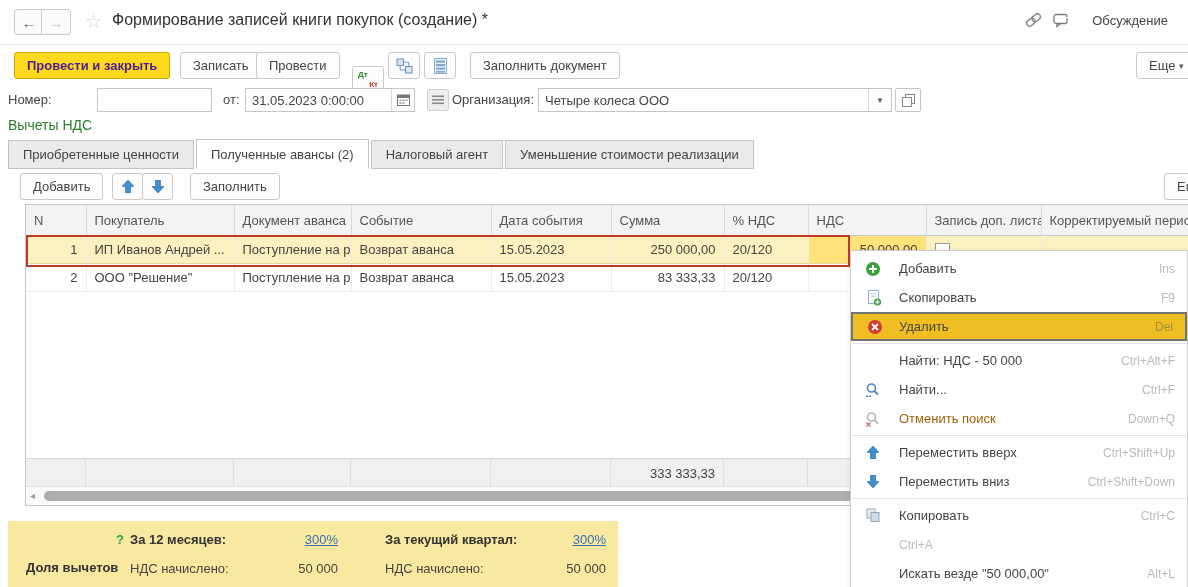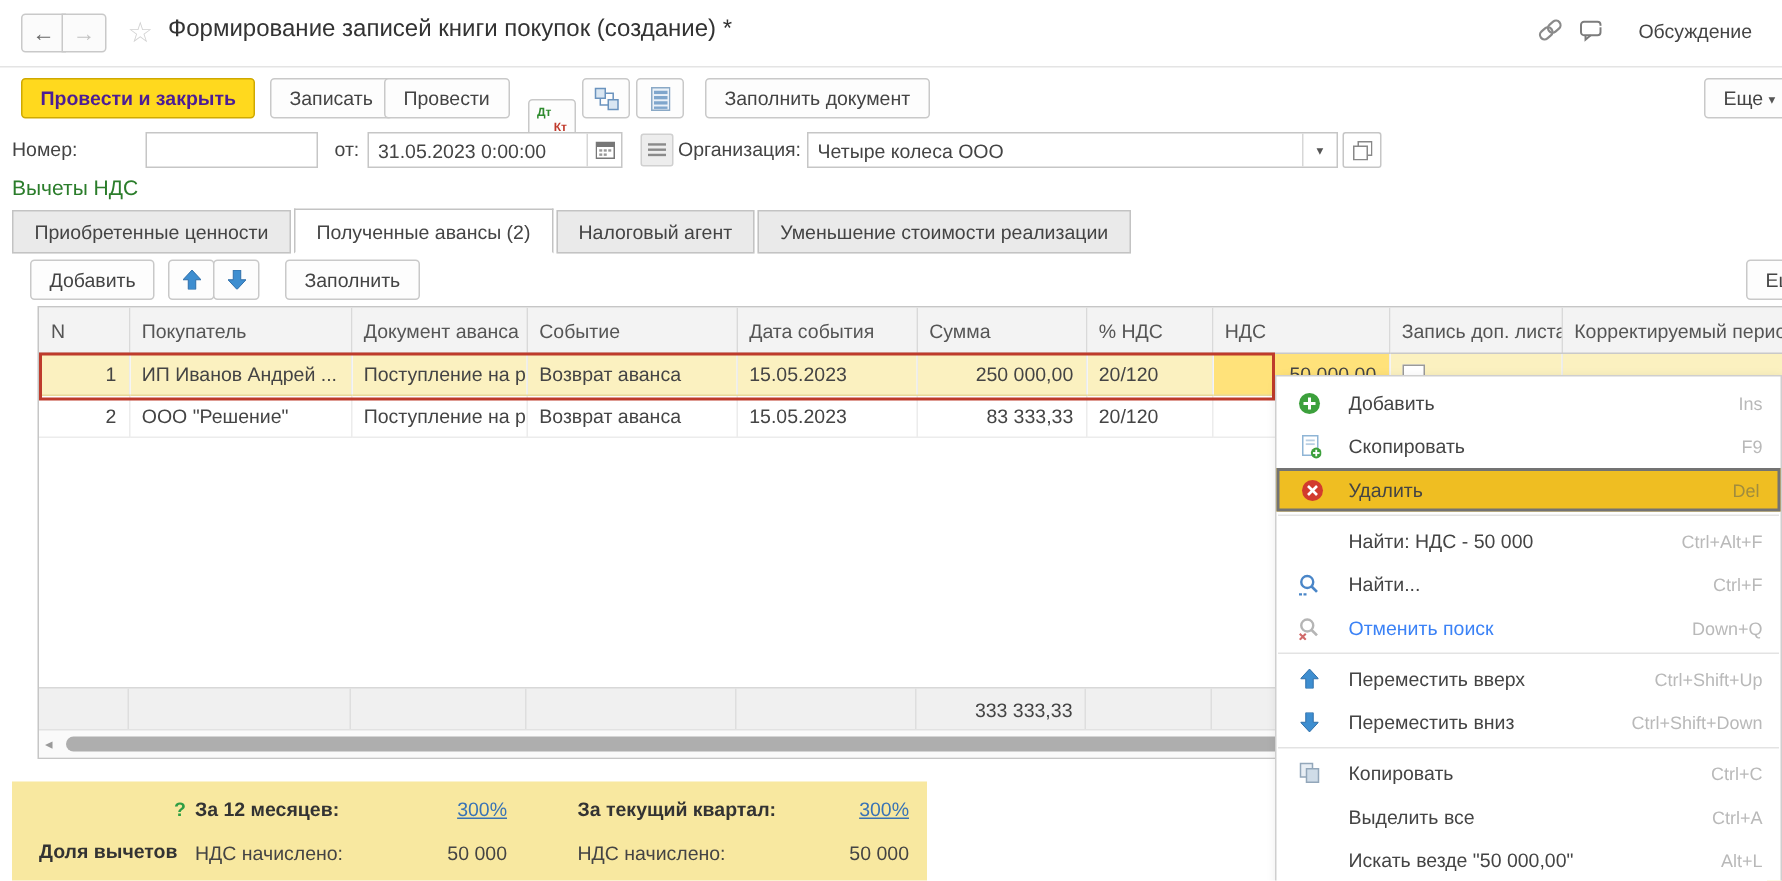--- a/index.html
+++ b/index.html
@@ -63,21 +63,21 @@
   .checkbox{width:13px;height:13px;border:1px solid #9a9a9a;background:#fff;display:inline-block;vertical-align:middle;}
   
   .menu{position:absolute;left:850px;top:250px;width:336px;background:#fff;border:1px solid #cfcfcf;
     box-shadow:3px 4px 8px rgba(0,0,0,0.18);z-index:10;padding:3px 0;}
   .mi{position:relative;height:29px;display:flex;align-items:center;padding-left:48px;padding-right:12px;box-sizing:border-box;}
   .mi .mic{position:absolute;left:13px;top:50%;transform:translateY(-50%);width:18px;height:18px;display:flex;align-items:center;justify-content:center;}
   .mi .mlab{flex:1;white-space:nowrap;overflow:hidden;}
   .mi .msc{color:#b9b9b9;font-size:12px;white-space:nowrap;}
   .mi.hl{background:#efbe22;border:2px solid #737373;padding-left:46px;}
   .mi.hl .msc{color:#a08c3e;}
-  .mi.dis .mlab{color:#3b82f6;}
+  .mi.dis .mlab{color:#a16207;}
   .msep{height:1px;background:#e3e3e3;margin:2px 1px;}
   
   .footer{position:absolute;left:8px;top:521px;width:610px;height:80px;background:#f8e8a0;}
   .footer .row{position:absolute;height:20px;display:flex;align-items:center;white-space:nowrap;}
   .flink{color:#3973b5;text-decoration:underline;}
   .fb{font-weight:bold;color:#333;}
   .fval{text-align:right;}
   .helpq{color:#2f9e44;font-weight:bold;}
   .yellow-frag{position:absolute;left:1178px;top:517px;width:10px;height:70px;background:#f8e8a0;border-top:1px solid #cfcfcf;}
   
@@ -436,20 +436,19 @@
     <span class="mic">
       <svg width="15" height="15" viewBox="0 0 15 15">
           <rect x="1" y="1" width="8" height="9" fill="#e8eef4" stroke="#93a7ba"></rect>
           <rect x="5" y="4.5" width="8" height="9" fill="#cfdce8" stroke="#93a7ba"></rect>
         </svg>
     </span>
     <span class="mlab">Копировать</span>
       <span class="msc">Ctrl+C</span>
   </div>
   <div class="mi">
-    <span class="mlab">Выделить все</span>
       <span class="msc">Ctrl+A</span>
   </div>
   <div class="mi">
     <span class="mlab">Искать везде "50 000,00"</span>
       <span class="msc">Alt+L</span>
   </div>
 </div>
 
 </body></html>

